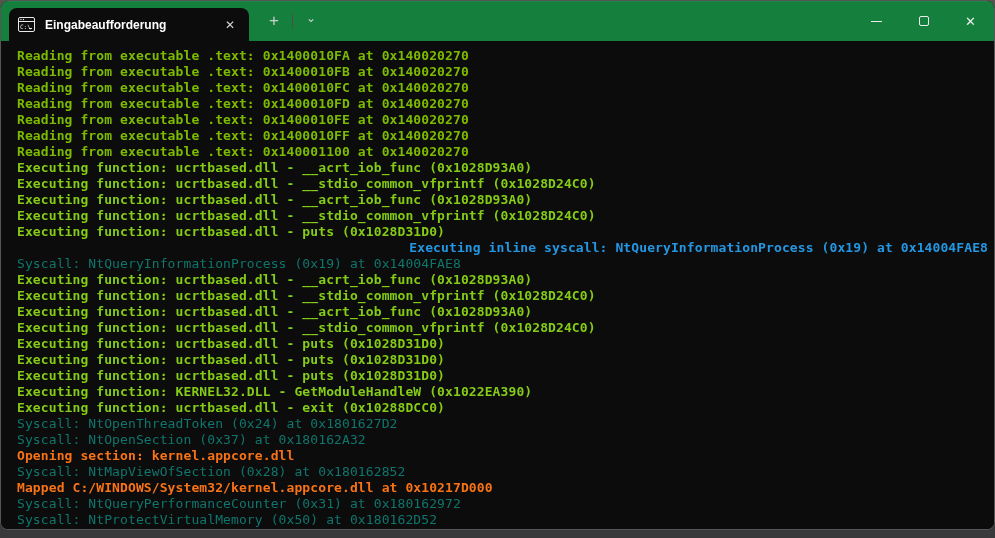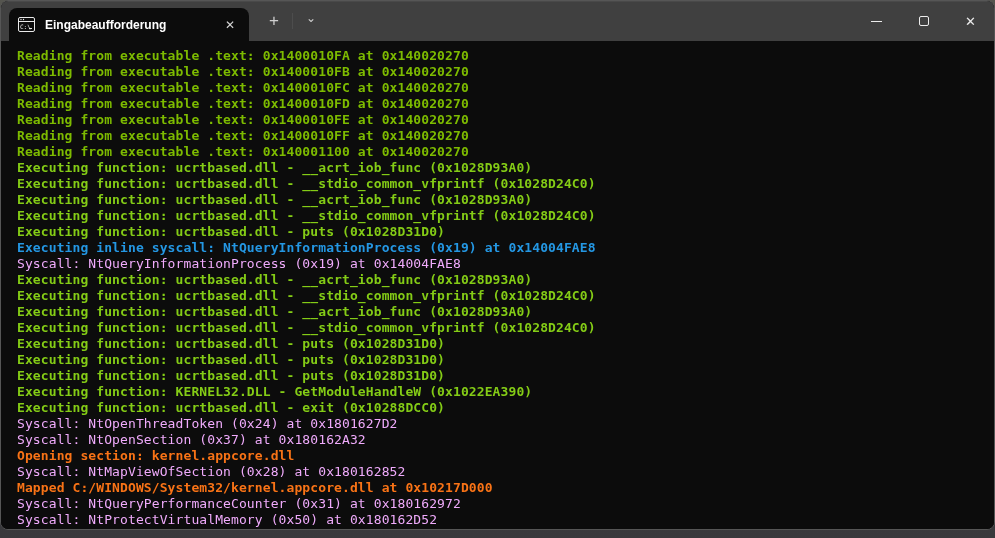--- a/index.html
+++ b/index.html
@@ -16,21 +16,21 @@
     border-radius: 8px;
     border: 1px solid #565656;
     background: #0c0c0c;
     overflow: hidden;
     display: flex;
     flex-direction: column;
   }
   
   .titlebar {
     height: 40px;
-    background: #404040;
+    background: #15803d;
     box-shadow: inset 0 1px 0 rgba(255,255,255,0.05);
     display: flex;
     align-items: flex-end;
     flex: 0 0 auto;
   }
   .tab {
     margin-left: 8px;
     height: 33px;
     width: 240px;
     background: #0c0c0c;
@@ -100,23 +100,23 @@
     font-family: "DejaVu Sans Mono", "Liberation Mono", monospace;
     font-size: 13px;
     line-height: 16px;
     letter-spacing: 0.1px;
     white-space: pre;
     overflow: hidden;
   }
   .terminal .ln { height: 16px; }
   .c-green  { color: #7dbb00; font-weight: bold; }
   .c-yellow { color: #84cc16; font-weight: bold; }
-  .c-blue   { color: #2497e3; font-weight: bold; }
+  .c-blue   { color: #2497e3; font-weight: bold; text-align: right; }
   .c-white  { color: #f97316; font-weight: bold; }
-  .c-gray   { color: #f0abfc; font-weight: normal; }
+  .c-gray   { color: #0f766e; font-weight: normal; }
 </style>
 </head>
 <body>
 
 <div class="window">
 
   <div class="titlebar">
 
     <div class="tab">
       <span class="tab-icon">

